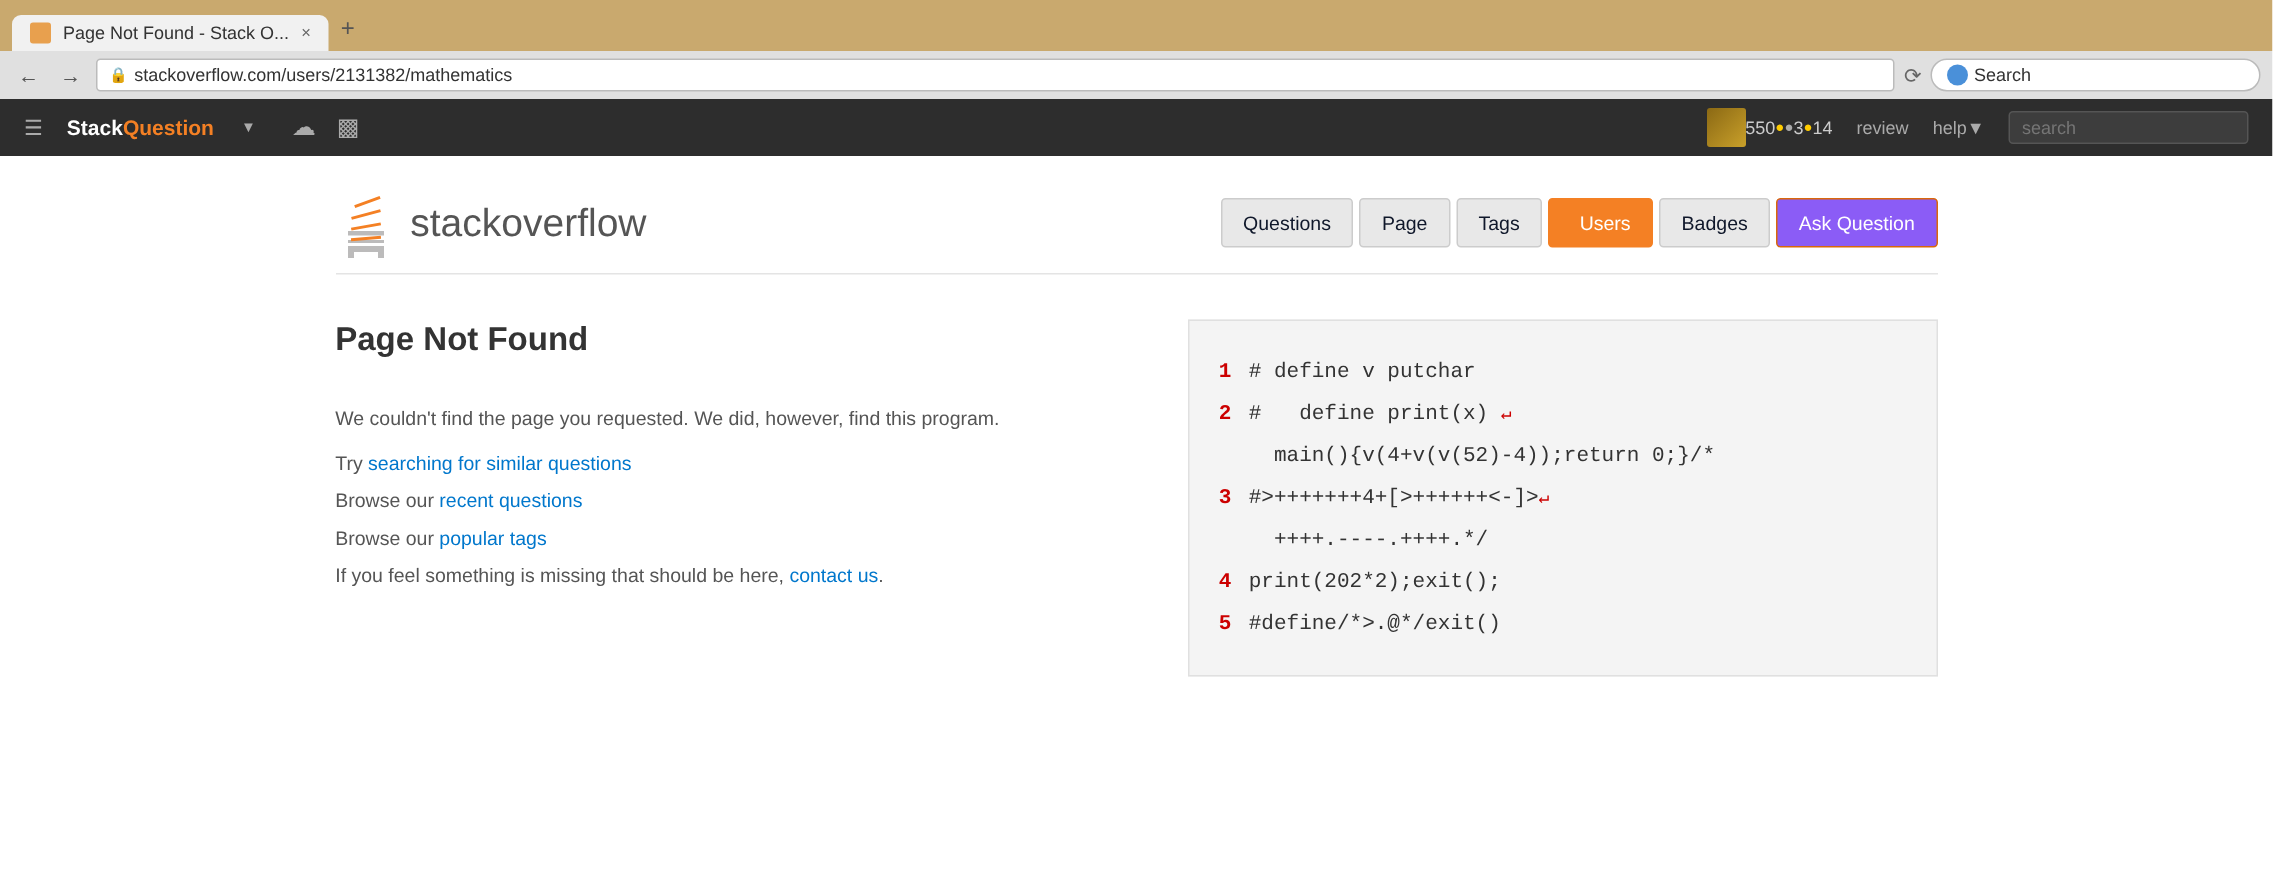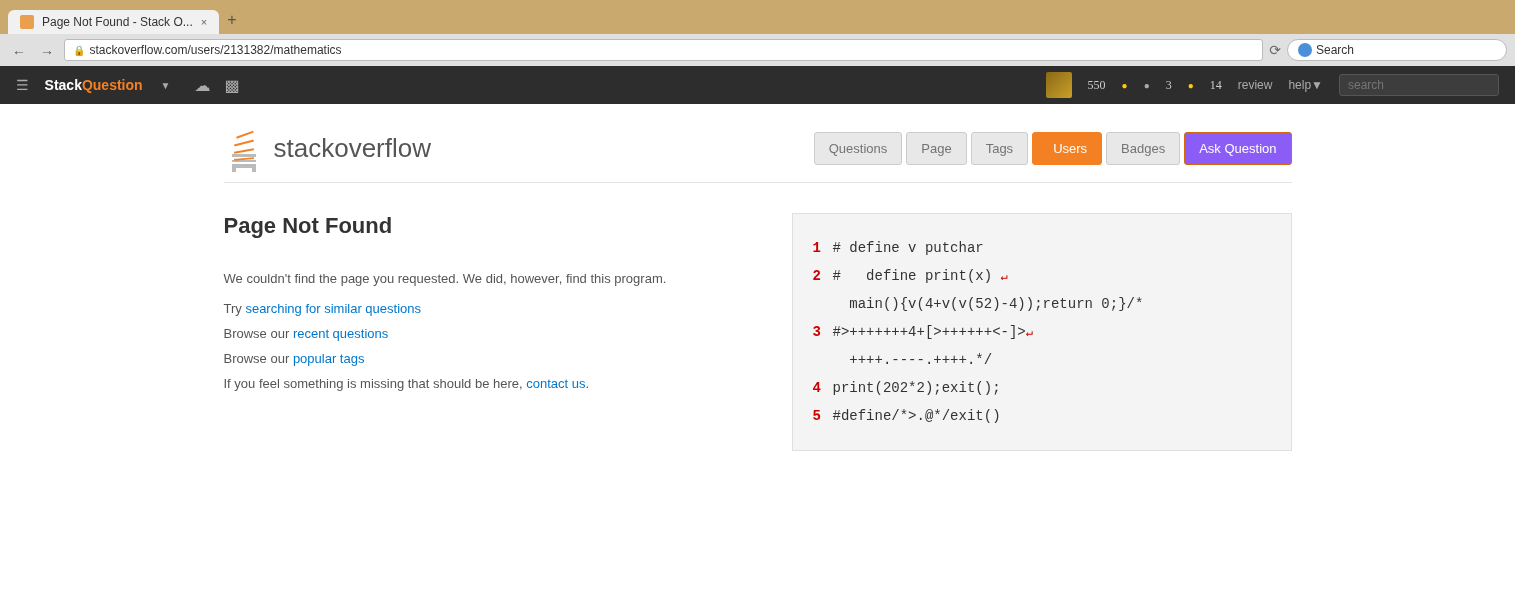--- a/index.html
+++ b/index.html
@@ -136,22 +136,21 @@
     }
     .so-topnav .nav-icon {
       color: #aaa;
       font-size: 16px;
       cursor: pointer;
     }
     .so-topnav .spacer { flex: 1; }
     .so-topnav .user-section {
       display: flex;
       align-items: center;
-      gap: 16px;
-      font-family: Liberation Serif, serif;
+      gap: 0;
     }
     .user-avatar {
       width: 26px;
       height: 26px;
       background: #888;
       border-radius: 2px;
       overflow: hidden;
       display: flex;
       align-items: center;
       justify-content: center;
@@ -220,21 +219,21 @@
       display: flex;
       gap: 4px;
       align-items: center;
     }
     .so-nav-btn {
       padding: 8px 14px;
       background: #e8e8e8;
       border: 1px solid #ccc;
       border-radius: 3px;
       font-size: 13px;
-      color: #737373;
+      color: #0f172a;
       cursor: pointer;
       text-decoration: none;
     }
     .so-nav-btn.active {
       background: #f48024;
       color: #fff;
       border-color: #f48024;
       padding-left: 20px;
     }
     .so-nav-btn.ask {

